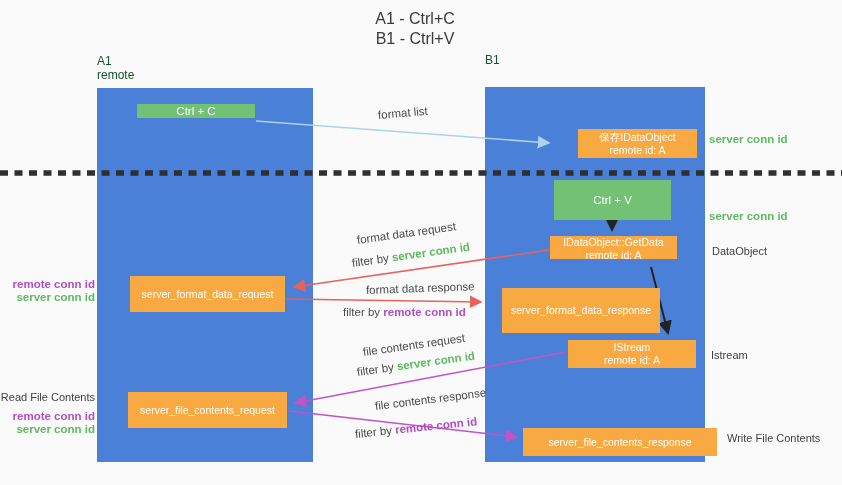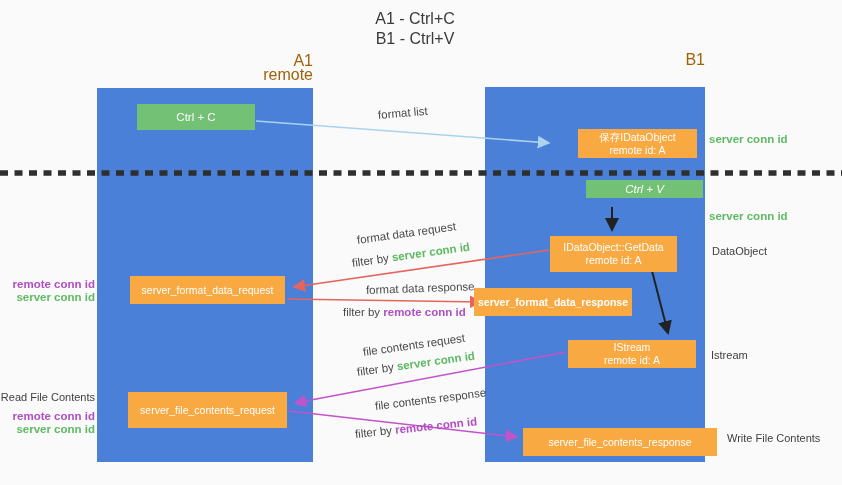--- a/index.html
+++ b/index.html
@@ -1,21 +1,21 @@
 <!DOCTYPE html>
 <html><head>
 <meta charset="utf-8">
 <style>
   html,body{margin:0;padding:0;}
   body{background:#fafafa;font-family:"Liberation Sans",sans-serif;}
   .stage{position:relative;width:842px;height:485px;background:#fafafa;overflow:hidden;}
   .title{position:absolute;left:315px;top:9px;width:200px;text-align:center;
          font-size:16px;line-height:20px;color:#3a3a3a;}
   .col{position:absolute;background:#4a80d8;}
-  .col-header{position:absolute;text-align:right;font-size:16px;line-height:14px;color:#a16207;}
+  .col-header{position:absolute;text-align:left;font-size:12px;line-height:14px;color:#14532d;}
   .arrows{position:absolute;left:0;top:0;z-index:2;pointer-events:none;}
   .col{z-index:1;}
   .node{position:absolute;z-index:3;display:flex;flex-direction:column;align-items:center;
         justify-content:center;color:#fff;font-size:10.5px;line-height:13px;white-space:nowrap;text-align:center;}
   .node.orange{background:#f8a942;}
   .node.green{background:#72c175;font-size:11.5px;}
   .alabel{position:absolute;z-index:3;font-size:11.5px;color:#4a4a4a;white-space:nowrap;
           transform-origin:left center;}
   .key-green{color:#5eba62;font-weight:bold;}
   .key-purple{color:#b14ec4;font-weight:bold;}
@@ -65,43 +65,43 @@
     <line x1="0" y1="173" x2="842" y2="173" stroke="#2f2f2f" stroke-width="5.5" stroke-dasharray="8 6.5"></line>
     <line x1="256" y1="121" x2="549" y2="143" stroke="#a9d3ee" stroke-width="1.6" marker-end="url(#m-blue)"></line>
     <line x1="612" y1="207" x2="612" y2="230" stroke="#222" stroke-width="2" marker-end="url(#m-blk)"></line>
     <line x1="651" y1="267" x2="668" y2="333" stroke="#222" stroke-width="2" marker-end="url(#m-blk)"></line>
     <line x1="549" y1="250" x2="294" y2="287" stroke="#e7645c" stroke-width="1.6" marker-end="url(#m-red)"></line>
     <line x1="287" y1="299" x2="481" y2="302" stroke="#e7645c" stroke-width="1.6" marker-end="url(#m-red)"></line>
     <line x1="566" y1="352" x2="295" y2="403" stroke="#c253c8" stroke-width="1.6" marker-end="url(#m-mag)"></line>
     <line x1="289" y1="411" x2="517" y2="437" stroke="#c253c8" stroke-width="1.6" marker-end="url(#m-mag)"></line>
   </svg>
 
-  <div class="node green" style="left:137px;top:104px;width:118px;height:26px;text-align:right;">
+  <div class="node green" style="left:137px;top:104px;width:118px;height:14px;text-align:right;">
     <span>Ctrl + C</span>
   </div>
 
   <div class="node orange" style="left:578px;top:129px;width:119px;height:29px;">
     <span>保存IDataObject</span>
     <span>remote id: A</span>
   </div>
 
-  <div class="node green" style="left:586px;top:180px;width:117px;height:18px;font-style:italic;">
+  <div class="node green" style="left:554px;top:180px;width:117px;height:40px;">
     <span>Ctrl + V</span>
   </div>
 
-  <div class="node orange" style="left:550px;top:236px;width:127px;height:36px;">
+  <div class="node orange" style="left:550px;top:236px;width:127px;height:23px;justify-content:space-between;">
     <span>IDataObject::GetData</span>
     <span>remote id: A</span>
   </div>
 
-  <div class="node orange" style="left:130px;top:276px;width:155px;height:28px;">
+  <div class="node orange" style="left:130px;top:276px;width:155px;height:36px;">
     <span>server_format_data_request</span>
   </div>
 
-  <div class="node orange" style="left:474px;top:288px;width:158px;height:28px;font-weight:bold;">
+  <div class="node orange" style="left:502px;top:288px;width:158px;height:45px;">
     <span>server_format_data_response</span>
   </div>
 
   <div class="node orange" style="left:568px;top:340px;width:128px;height:28px;">
     <span>IStream</span>
     <span>remote id: A</span>
   </div>
 
   <div class="node orange" style="left:128px;top:392px;width:159px;height:36px;">
     <span>server_file_contents_request</span>

